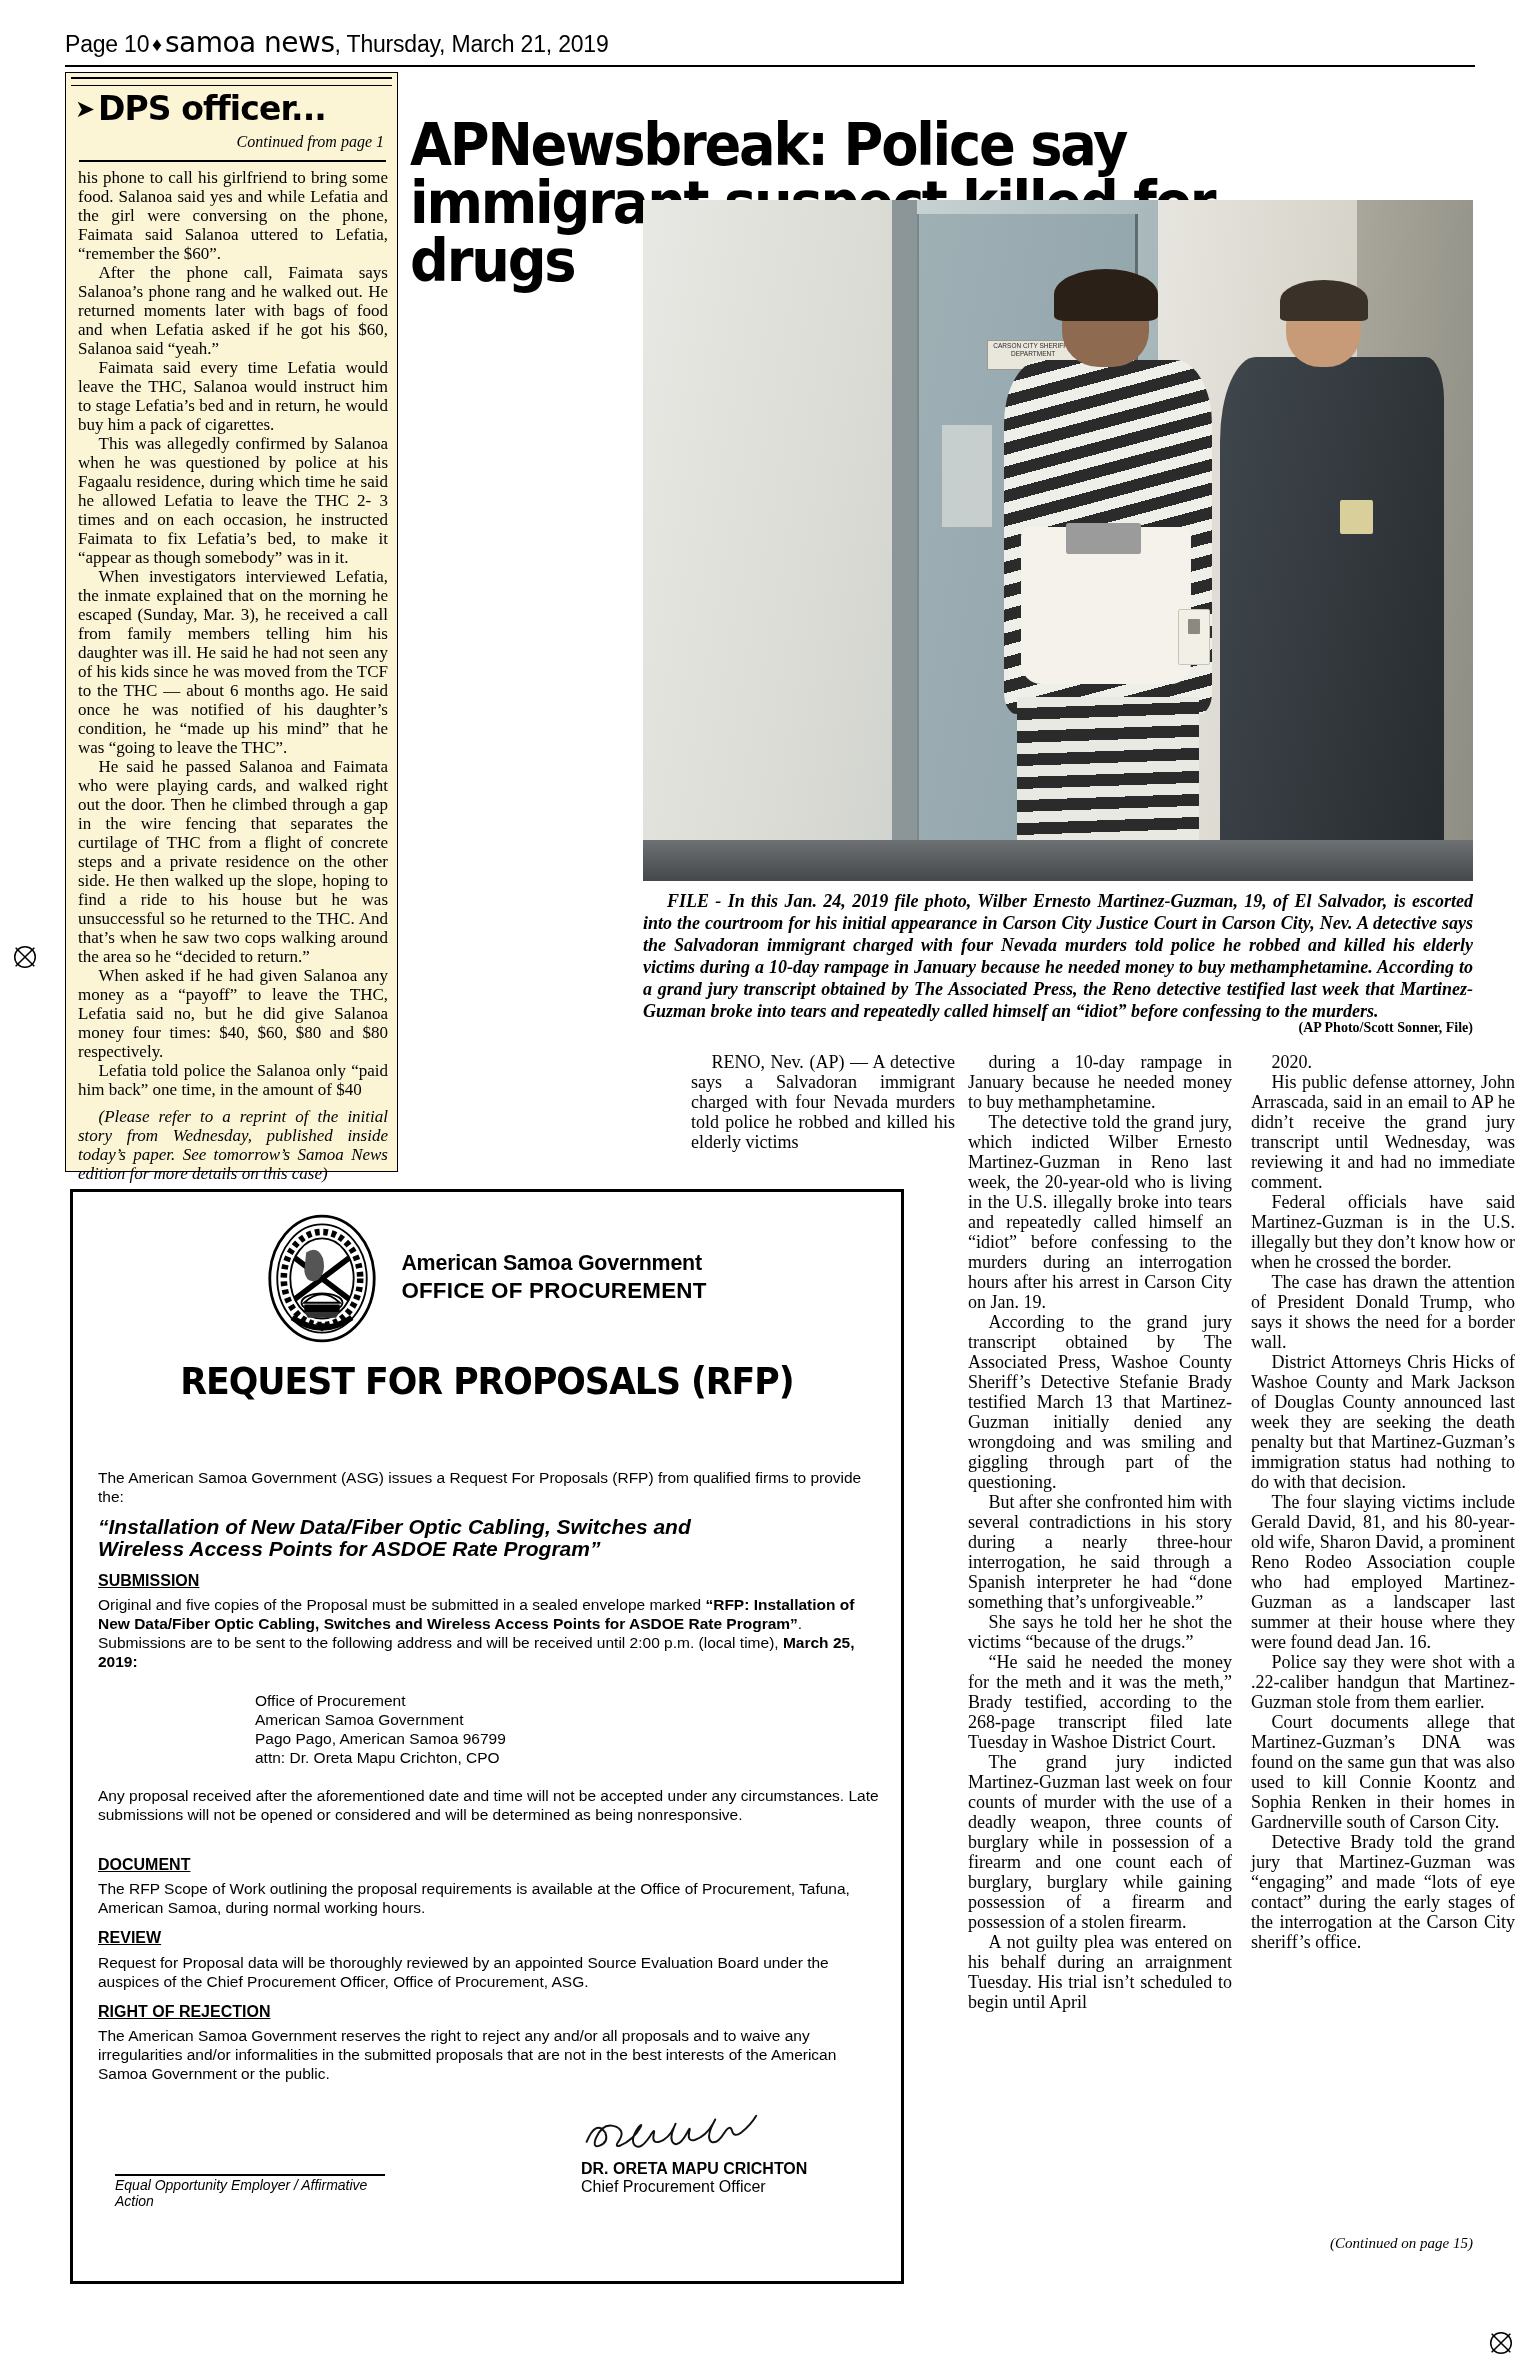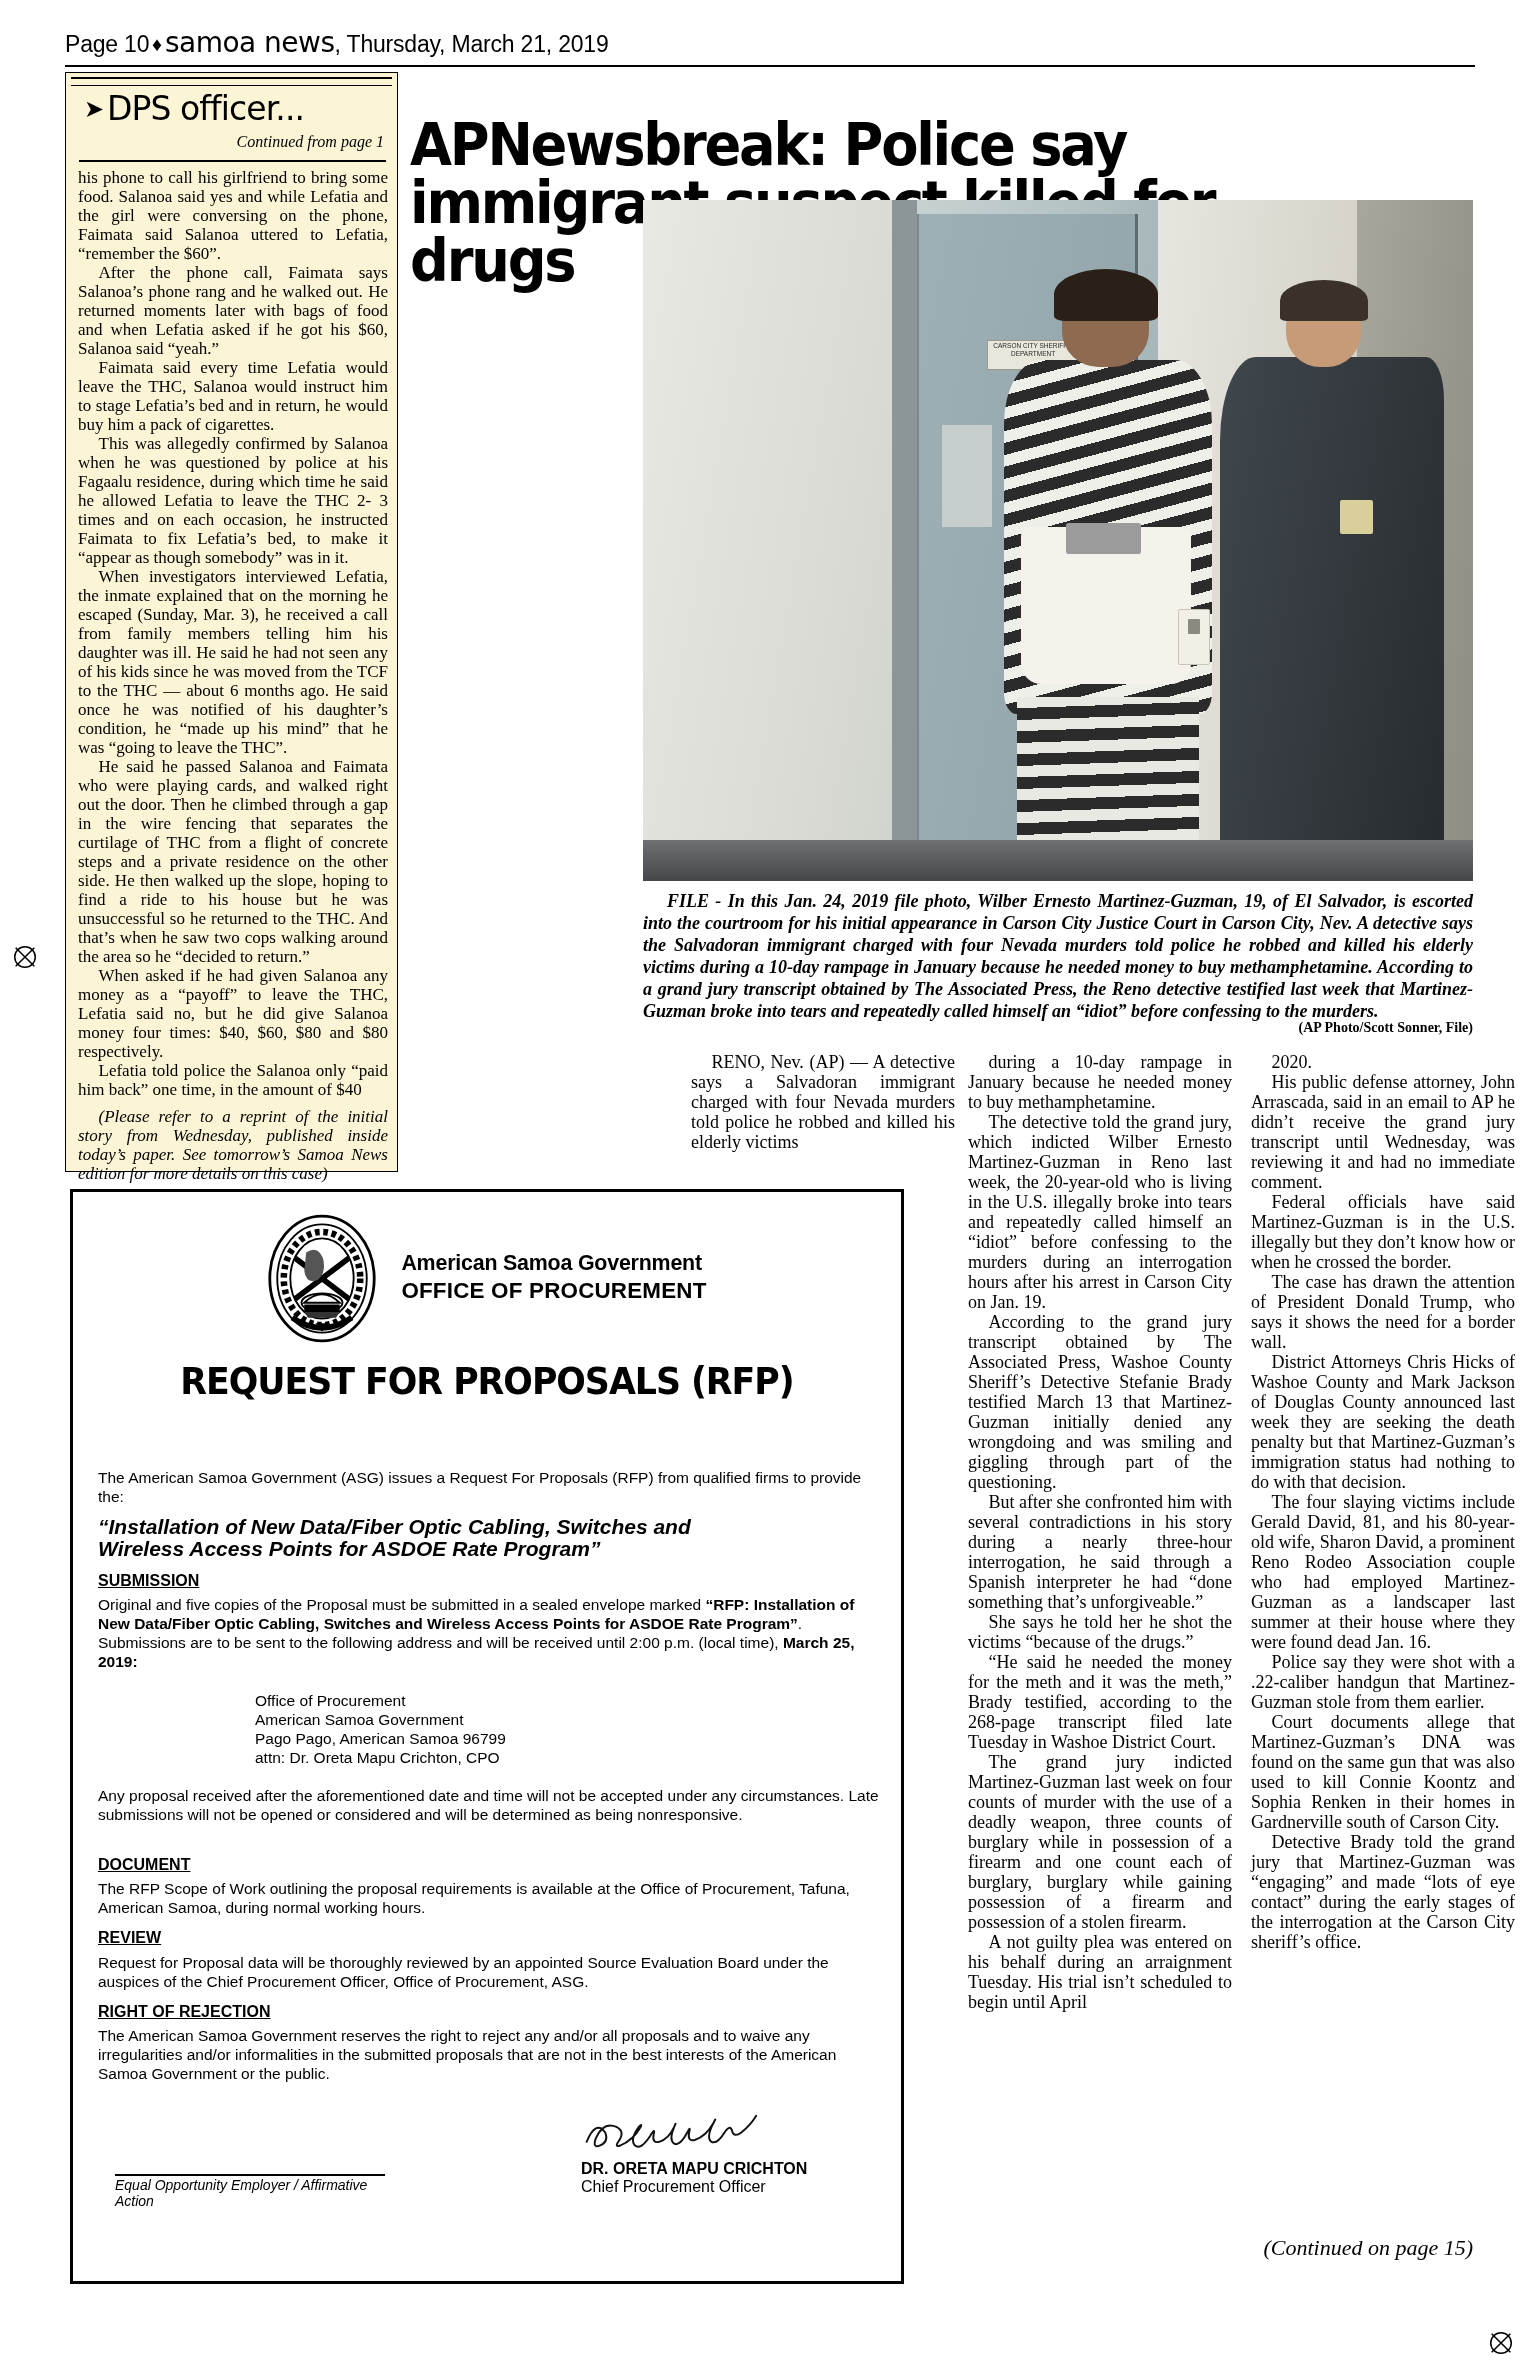--- a/index.html
+++ b/index.html
@@ -67,25 +67,25 @@
   }
   #story-box .dbl-rule-top {
     position: absolute;
     left: 4.7px; right: 4.7px; top: 3.7px;
     height: 6.5px;
     border-top: 2.8px solid #000;
     border-bottom: 1.9px solid #000;
   }
   #story-kicker {
     position: absolute;
-    left: 18px;
+    left: 9px;
     top: 18.6px;
     right: 9.3px;
     font-family: "DejaVu Sans", sans-serif;
-    font-weight: normal;
+    font-weight: bold;
     font-size: 33px;
     letter-spacing: -0.9px;
     line-height: 1;
   }
   #story-kicker .kicker-arrow {
     font-size: 24px;
     vertical-align: 2.8px;
     margin-right: 3.7px;
   }
   #story-continued {
@@ -283,21 +283,21 @@
   #ap-col1 { left: 643px;  top: 1052px; height: 119px; }
   #ap-col2 { left: 920px;  top: 1052px; height: 1184px; }
   #ap-col3 { left: 1203px; top: 1052px; height: 1184px; }
   #ap-continued {
     position: absolute;
     left: 1203px;
     top: 2235px;
     width: 270px;
     text-align: right;
     font-style: italic;
-    font-size: 22px;
+    font-size: 15px;
   }
 
   
   #rfp-box {
     position: absolute;
     left: 70px;
     top: 1189px;
     width: 834px;
     height: 1095px;
     border: 3.7px solid #000;

